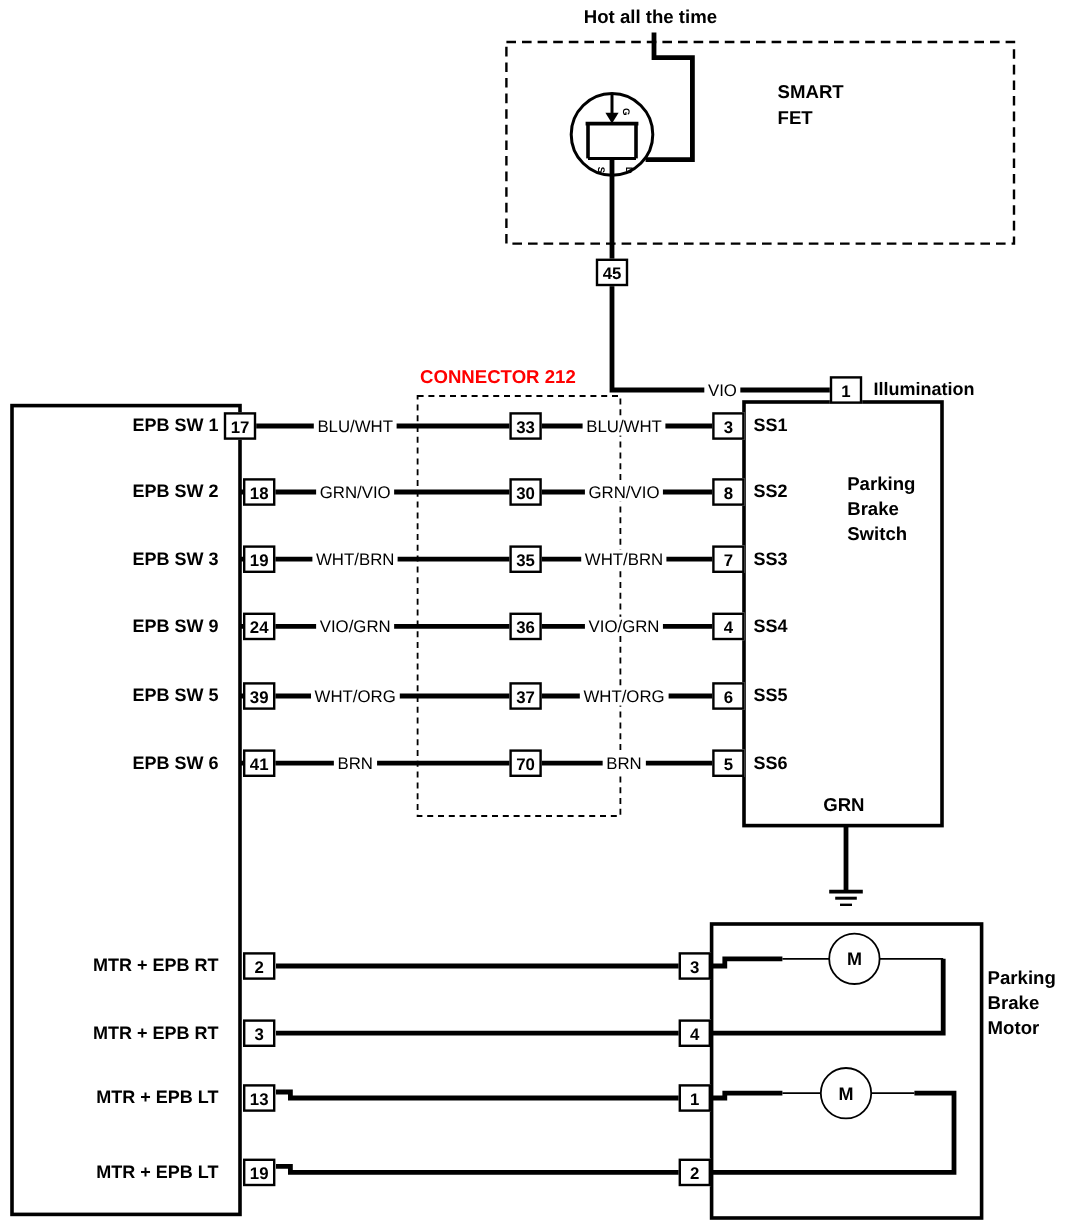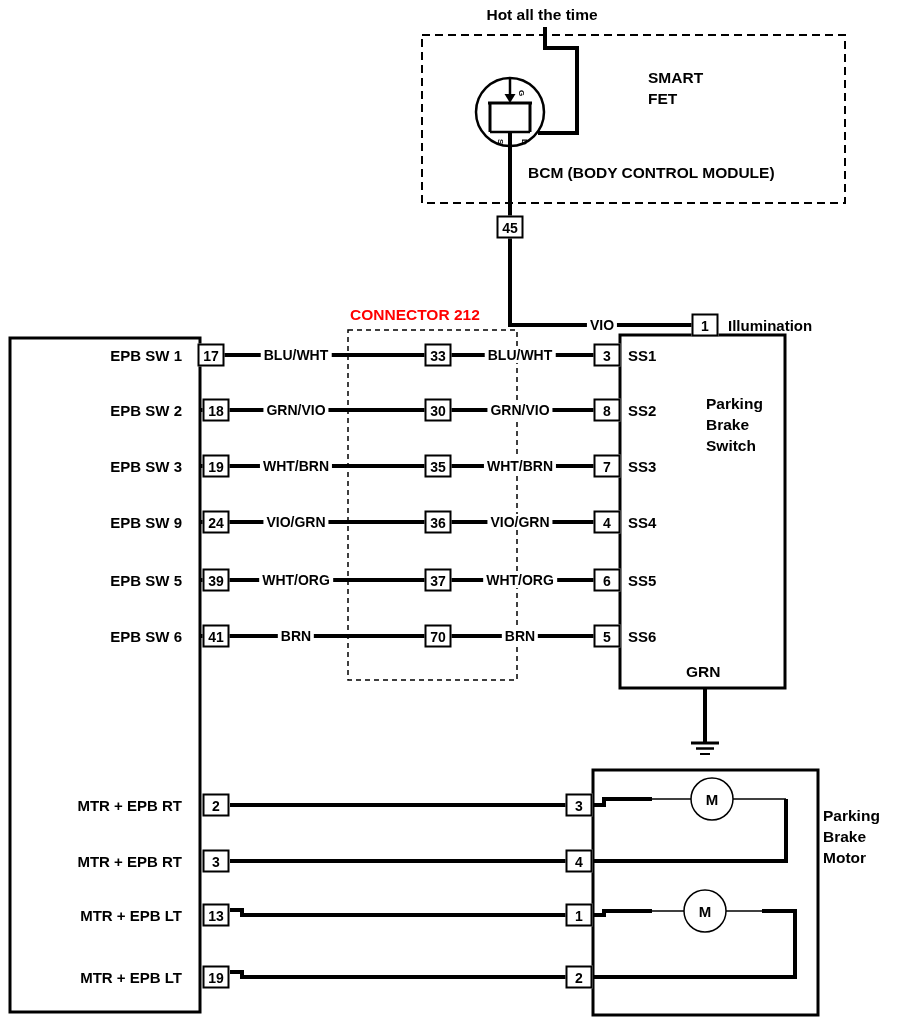--- a/index.html
+++ b/index.html
@@ -8,21 +8,21 @@
   svg{position:absolute;left:0;top:0;}
   .pin{position:absolute;transform:translate(-50%,-50%);min-width:27px;height:23px;
        border:2.5px solid #000;background:#fff;display:flex;align-items:center;
        justify-content:center;font-weight:bold;font-size:14px;padding:0 2px;
        box-sizing:border-box;z-index:3;}
   .row-label{position:absolute;transform:translateY(-50%);text-align:right;
        font-weight:bold;font-size:15px;white-space:nowrap;z-index:3;}
   .ss-label{position:absolute;transform:translateY(-50%);font-weight:bold;
        font-size:15px;white-space:nowrap;z-index:3;}
   .wire-label{position:absolute;transform:translate(-50%,-50%);background:#fff;
-       padding:0 3px;font-weight:bold;font-size:14px;white-space:nowrap;z-index:2;text-align:right;}
+       padding:0 3px;font-weight:normal;font-size:14px;white-space:nowrap;z-index:2;text-align:right;}
   .title{position:absolute;font-weight:bold;font-size:15.5px;white-space:pre-line;
        line-height:1.35;z-index:3;}
   .red{color:#ff0000;}
 </style>
 </head>
 <body>
 
 <div class="canvas">
 
   <svg width="904" height="1024" viewBox="0 0 904 1024">
@@ -75,37 +75,36 @@
     <circle cx="705" cy="911" r="21" fill="#fff" stroke="#000" stroke-width="1.5"></circle>
     <text x="705" y="916.5" text-anchor="middle" font-size="15" font-weight="bold">M</text>
     <line x1="726" y1="911" x2="762" y2="911" stroke="#000" stroke-width="1.5"></line>
     <polyline points="762,911 795,911 795,977 592,977" fill="none" stroke="#000" stroke-width="4"></polyline>
     <polyline points="230,972 242,972 242,977 566,977" fill="none" stroke="#000" stroke-width="4"></polyline>
   </svg>
 
   <div class="title" style="left:542px;top:5px;transform:translateX(-50%)">Hot all the time</div>
   <div class="title" style="left:648px;top:68px">SMART
 FET</div>
-  <div class="title" style="left:528px;top:163px">BCM (BODY CONTROL MODULE)</div>
   <div class="pin" style="left:510px;top:227px">45</div>
   <div class="wire-label" style="left:602px;top:325px">VIO</div>
   <div class="pin" style="left:705px;top:325px">1</div>
   <div class="ss-label" style="left:728px;top:325px">Illumination</div>
 
   <div class="title red" style="left:350px;top:305px">CONNECTOR 212</div>
   <div class="title" style="left:706px;top:394px">Parking
 Brake
 Switch</div>
   <div class="title" style="left:686px;top:662px">GRN</div>
   <div class="title" style="left:823px;top:806px">Parking
 Brake
 Motor</div>
 
   <div class="row-label" style="left:38px;top:355px;width:144px">EPB SW 1</div>
-  <div class="pin" style="left:211px;top:355px">17</div>
+  <div class="pin" style="left:200px;top:355px">17</div>
   <div class="wire-label" style="left:296px;top:355px">BLU/WHT</div>
   <div class="pin" style="left:438px;top:355px">33</div>
   <div class="wire-label" style="left:520px;top:355px">BLU/WHT</div>
   <div class="pin" style="left:607px;top:355px">3</div>
   <div class="ss-label" style="left:628px;top:355px">SS1</div>
 
   <div class="row-label" style="left:38px;top:410px;width:144px">EPB SW 2</div>
   <div class="pin" style="left:216px;top:410px">18</div>
   <div class="wire-label" style="left:296px;top:410px">GRN/VIO</div>
   <div class="pin" style="left:438px;top:410px">30</div>

